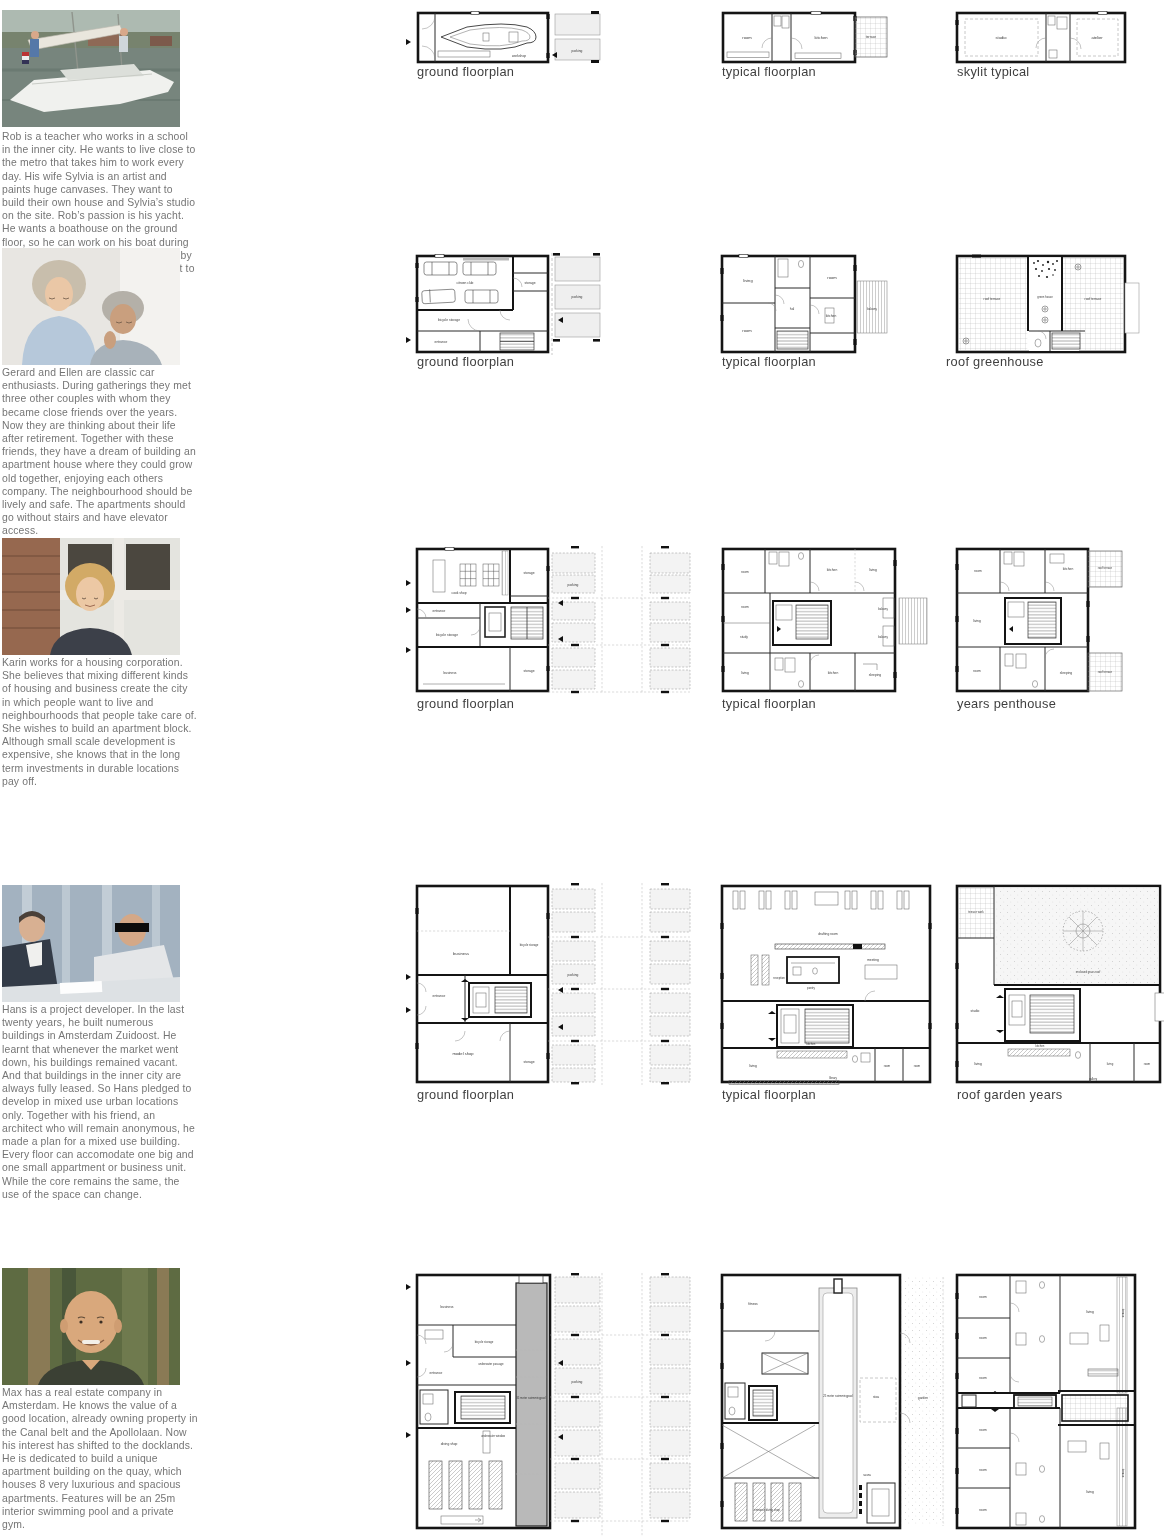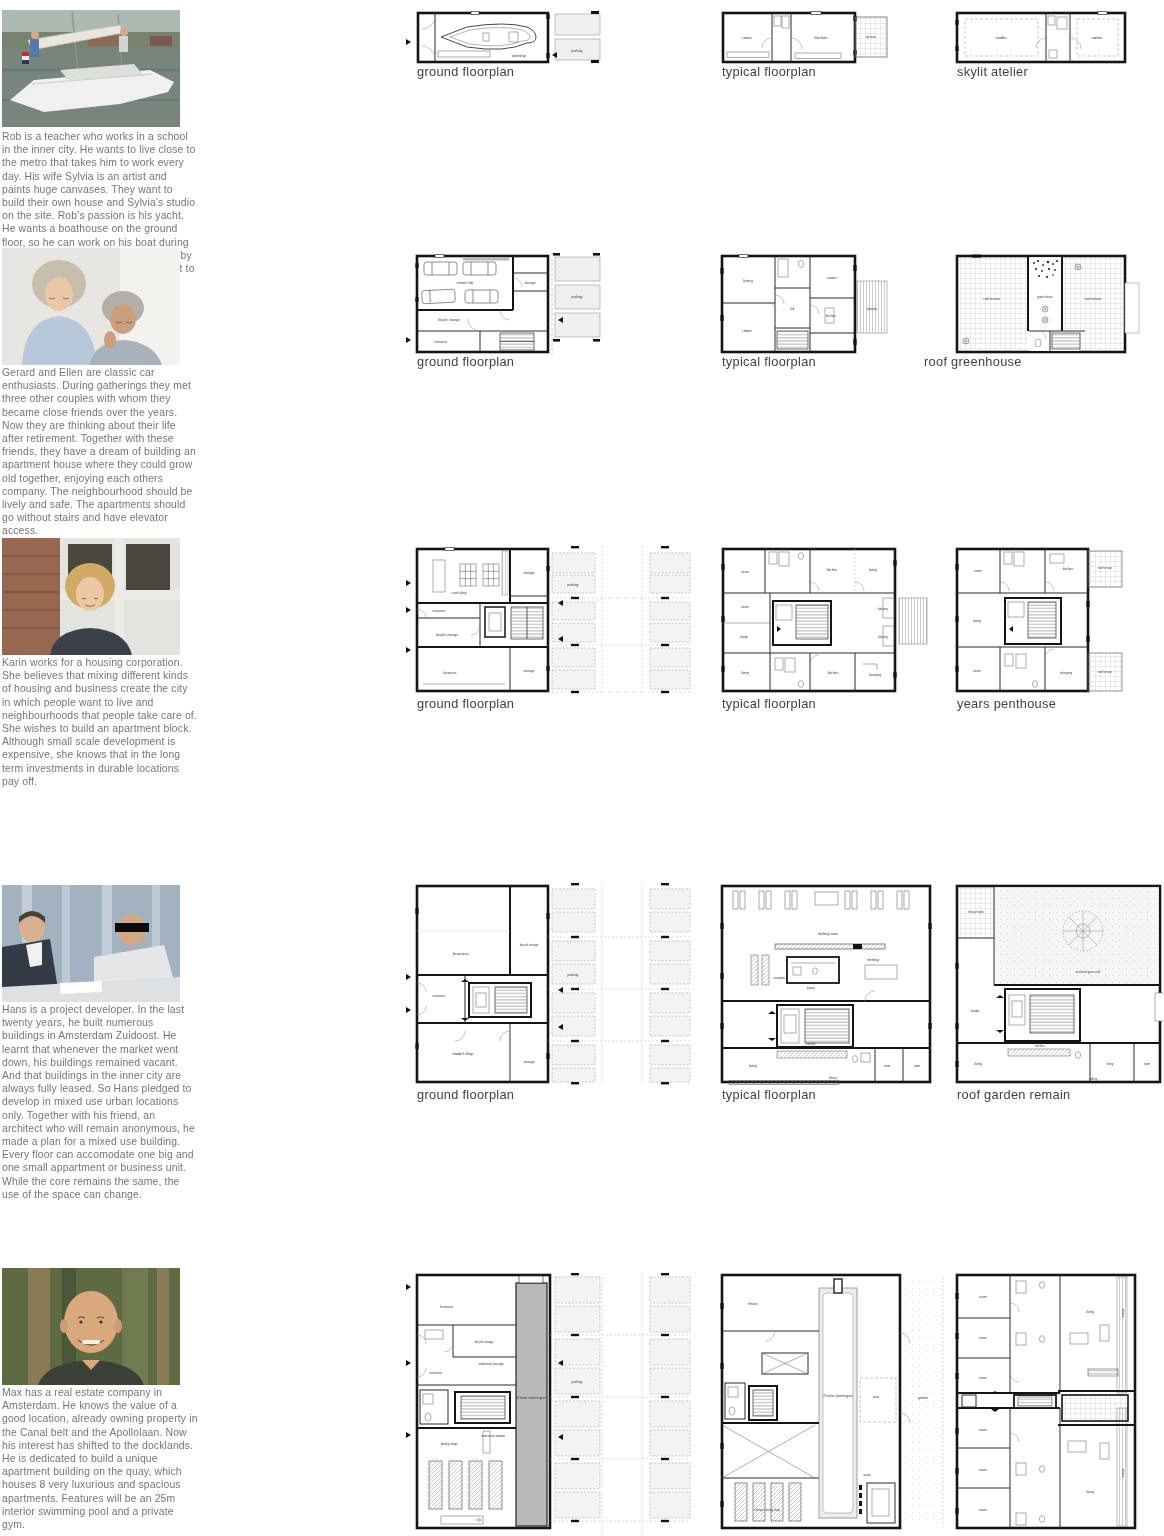--- a/index.html
+++ b/index.html
@@ -138,21 +138,21 @@
       <path class="door" d="M96 30a10 10 0 0 0-10 10M120 30a11 11 0 0 1 11 11"></path>
       <rect class="dash" x="15" y="11" width="73" height="37" fill="none"></rect>
       <rect class="dash" x="127" y="11" width="41" height="37" fill="none"></rect>
       <rect x="148" y="3.6" width="9" height="2.8" fill="#fff" stroke="#111" stroke-width="0.5"></rect>
       <rect class="blk" x="5.4" y="12" width="3.2" height="5"></rect>
         <rect class="blk" x="5.4" y="38" width="3.2" height="5"></rect>
       <text class="lbl" x="51" y="31">studio</text>
       <text class="lbl" x="147" y="31">atelier</text>
     </svg>
   </div>
-  <div class="cap" style="left:957px;top:64px">skylit atelier</div>
+  <div class="cap" style="left:957px;top:64px">skylit typical</div>
 
   <div class="photo" style="top:248px">
     <svg viewBox="0 0 178 117" width="178" height="117">
       <rect width="178" height="117" fill="#e8e6e2"></rect>
       <rect x="118" width="60" height="117" fill="#f3f2ef"></rect>
       <ellipse cx="57" cy="36" rx="27" ry="24" fill="#c8beac"></ellipse>
       <ellipse cx="57" cy="46" rx="14" ry="17" fill="#eac7a6"></ellipse>
       <path d="M20 117 Q22 72 57 68 Q92 72 95 117 Z" fill="#b6c8da"></path>
       <ellipse cx="121" cy="60" rx="21" ry="17" fill="#b4b0a8"></ellipse>
       <ellipse cx="121" cy="71" rx="13" ry="15" fill="#c99f7e"></ellipse>
@@ -289,21 +289,21 @@
       </g>
       <ellipse class="thin" cx="88" cy="90" rx="3" ry="4"></ellipse>
       <path class="door" d="M88 78a8 8 0 0 1 8 8"></path>
       <rect x="175" y="30" width="14" height="50" fill="#fff" stroke="#999" stroke-width="0.6"></rect>
       <rect class="blk" x="22" y="1.6" width="9" height="3"></rect>
       <text class="lbl2" x="42" y="47">roof terrace</text>
       <text class="lbl3" x="95" y="45">green house</text>
       <text class="lbl2" x="143" y="47">roof terrace</text>
     </svg>
   </div>
-  <div class="cap" style="left:924px;top:354px">roof greenhouse</div>
+  <div class="cap" style="left:946px;top:354px">roof greenhouse</div>
 
   <div class="photo" style="top:538px">
     <svg viewBox="0 0 178 117" width="178" height="117">
       <rect width="178" height="117" fill="#d8d8d2"></rect>
       <rect width="58" height="117" fill="#96684f"></rect>
       <path d="M0 18H58M0 36H58M0 54H58M0 72H58M0 90H58" stroke="#7c5440" stroke-width="1.4"></path>
       <rect x="58" width="120" height="117" fill="#e4e4df"></rect>
       <rect x="66" y="6" width="44" height="46" fill="#4b473f"></rect>
         <rect x="124" y="6" width="44" height="46" fill="#4b473f"></rect>
       <rect x="112" y="0" width="10" height="117" fill="#eceae5"></rect>
@@ -668,21 +668,21 @@
         <line class="iw" x1="184" y1="160" x2="184" y2="199"></line>
       <text class="lbl3" x="160" y="182">living</text>
       <text class="lbl3" x="197" y="182">room</text>
       <text class="lbl3" x="143" y="197">gallery</text>
       <rect x="205" y="110" width="10" height="28" fill="#fff" stroke="#777" stroke-width="0.6"></rect>
       <rect class="blk" x="5.4" y="80" width="3.2" height="6"></rect>
         <rect class="blk" x="5.4" y="140" width="3.2" height="6"></rect>
         <rect class="blk" x="5.4" y="178" width="3.2" height="6"></rect>
     </svg>
   </div>
-  <div class="cap" style="left:957px;top:1087px">roof garden remain</div>
+  <div class="cap" style="left:957px;top:1087px">roof garden years</div>
 
   <div class="photo" style="top:1268px">
     <svg viewBox="0 0 178 117" width="178" height="117">
       <rect width="178" height="117" fill="#5e6b42"></rect>
       <rect x="26" width="22" height="117" fill="#8a7a55"></rect>
         <rect x="60" width="14" height="117" fill="#49573a"></rect>
       <rect x="120" width="26" height="117" fill="#6f7a4e"></rect>
         <rect x="155" width="12" height="117" fill="#8a7a55"></rect>
       <ellipse cx="89" cy="54" rx="27" ry="31" fill="#d9a87c"></ellipse>
       <ellipse cx="62" cy="58" rx="4" ry="7" fill="#cf9d72"></ellipse>

